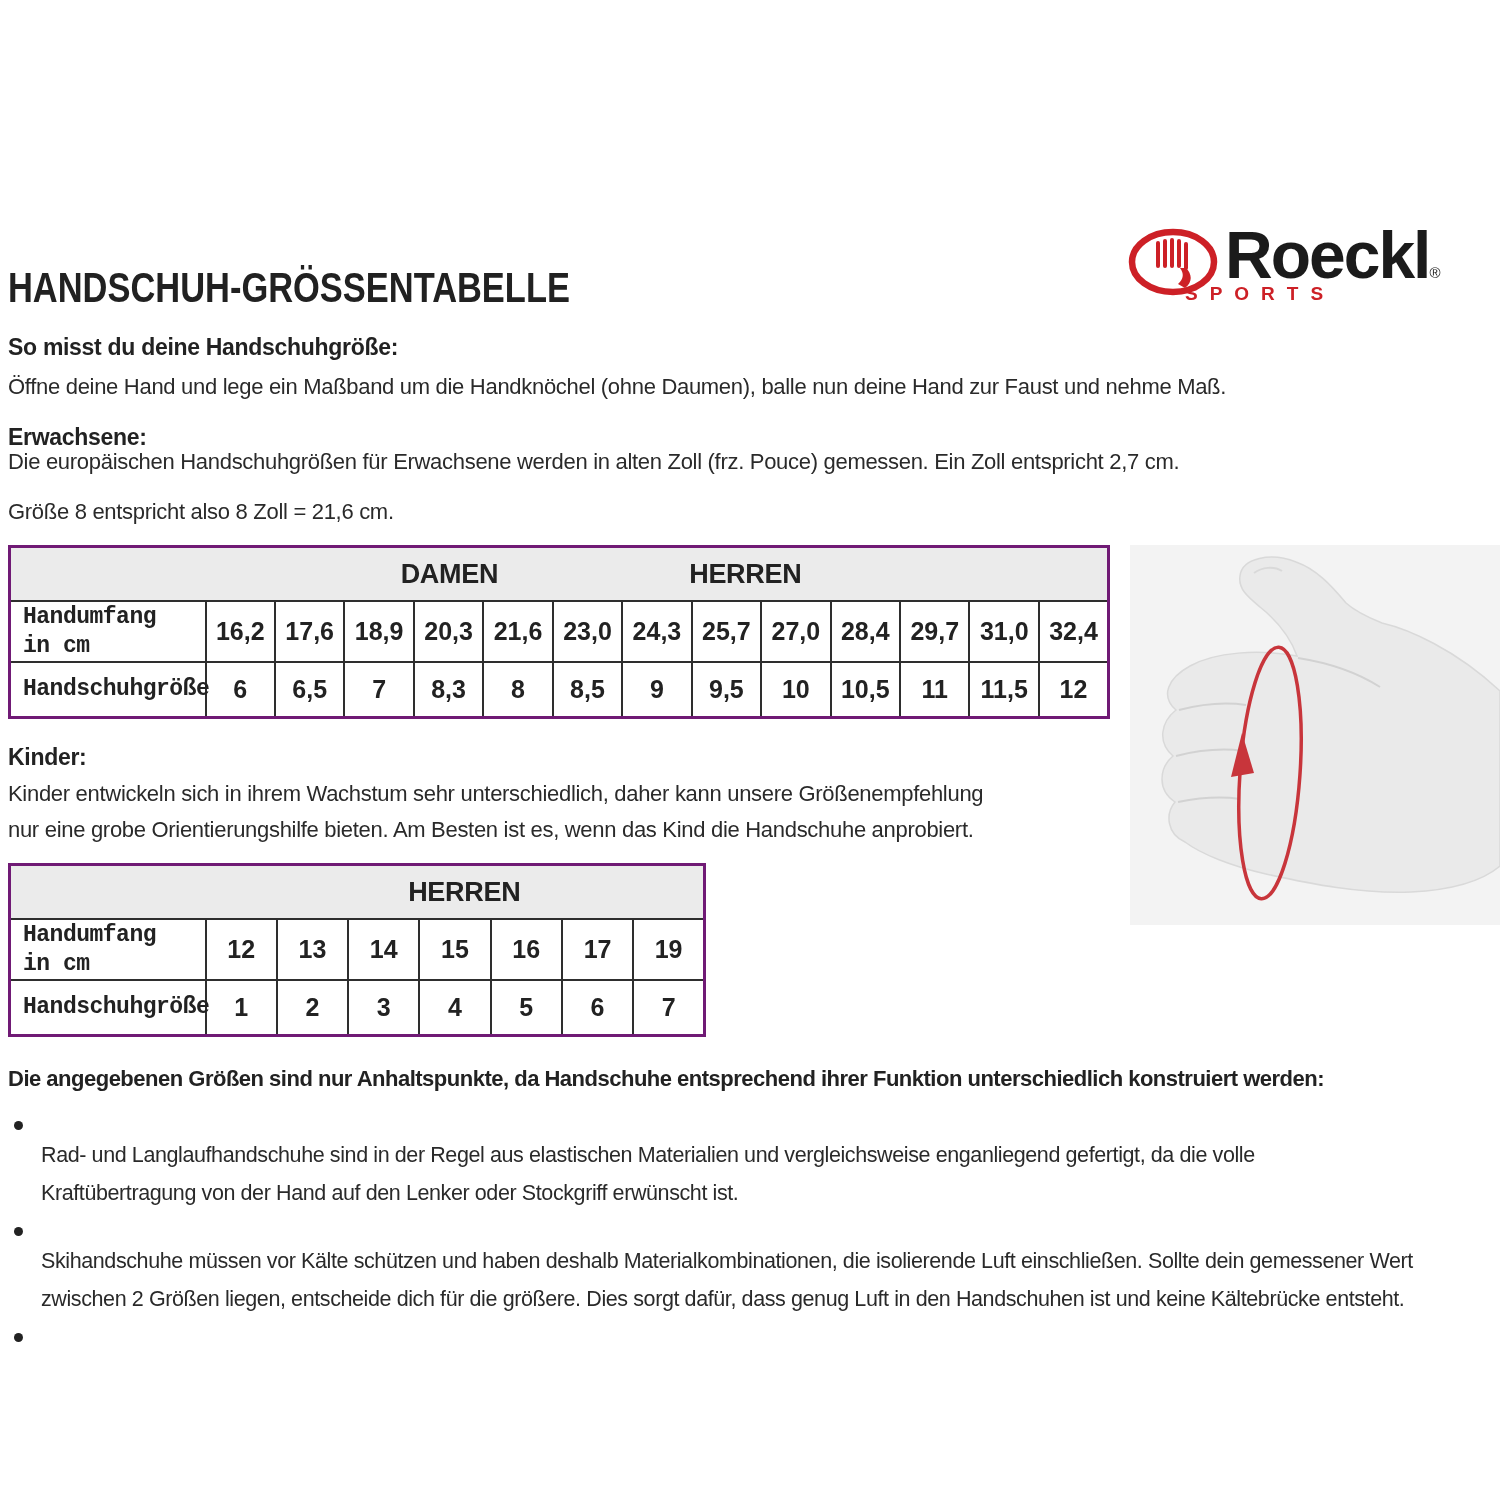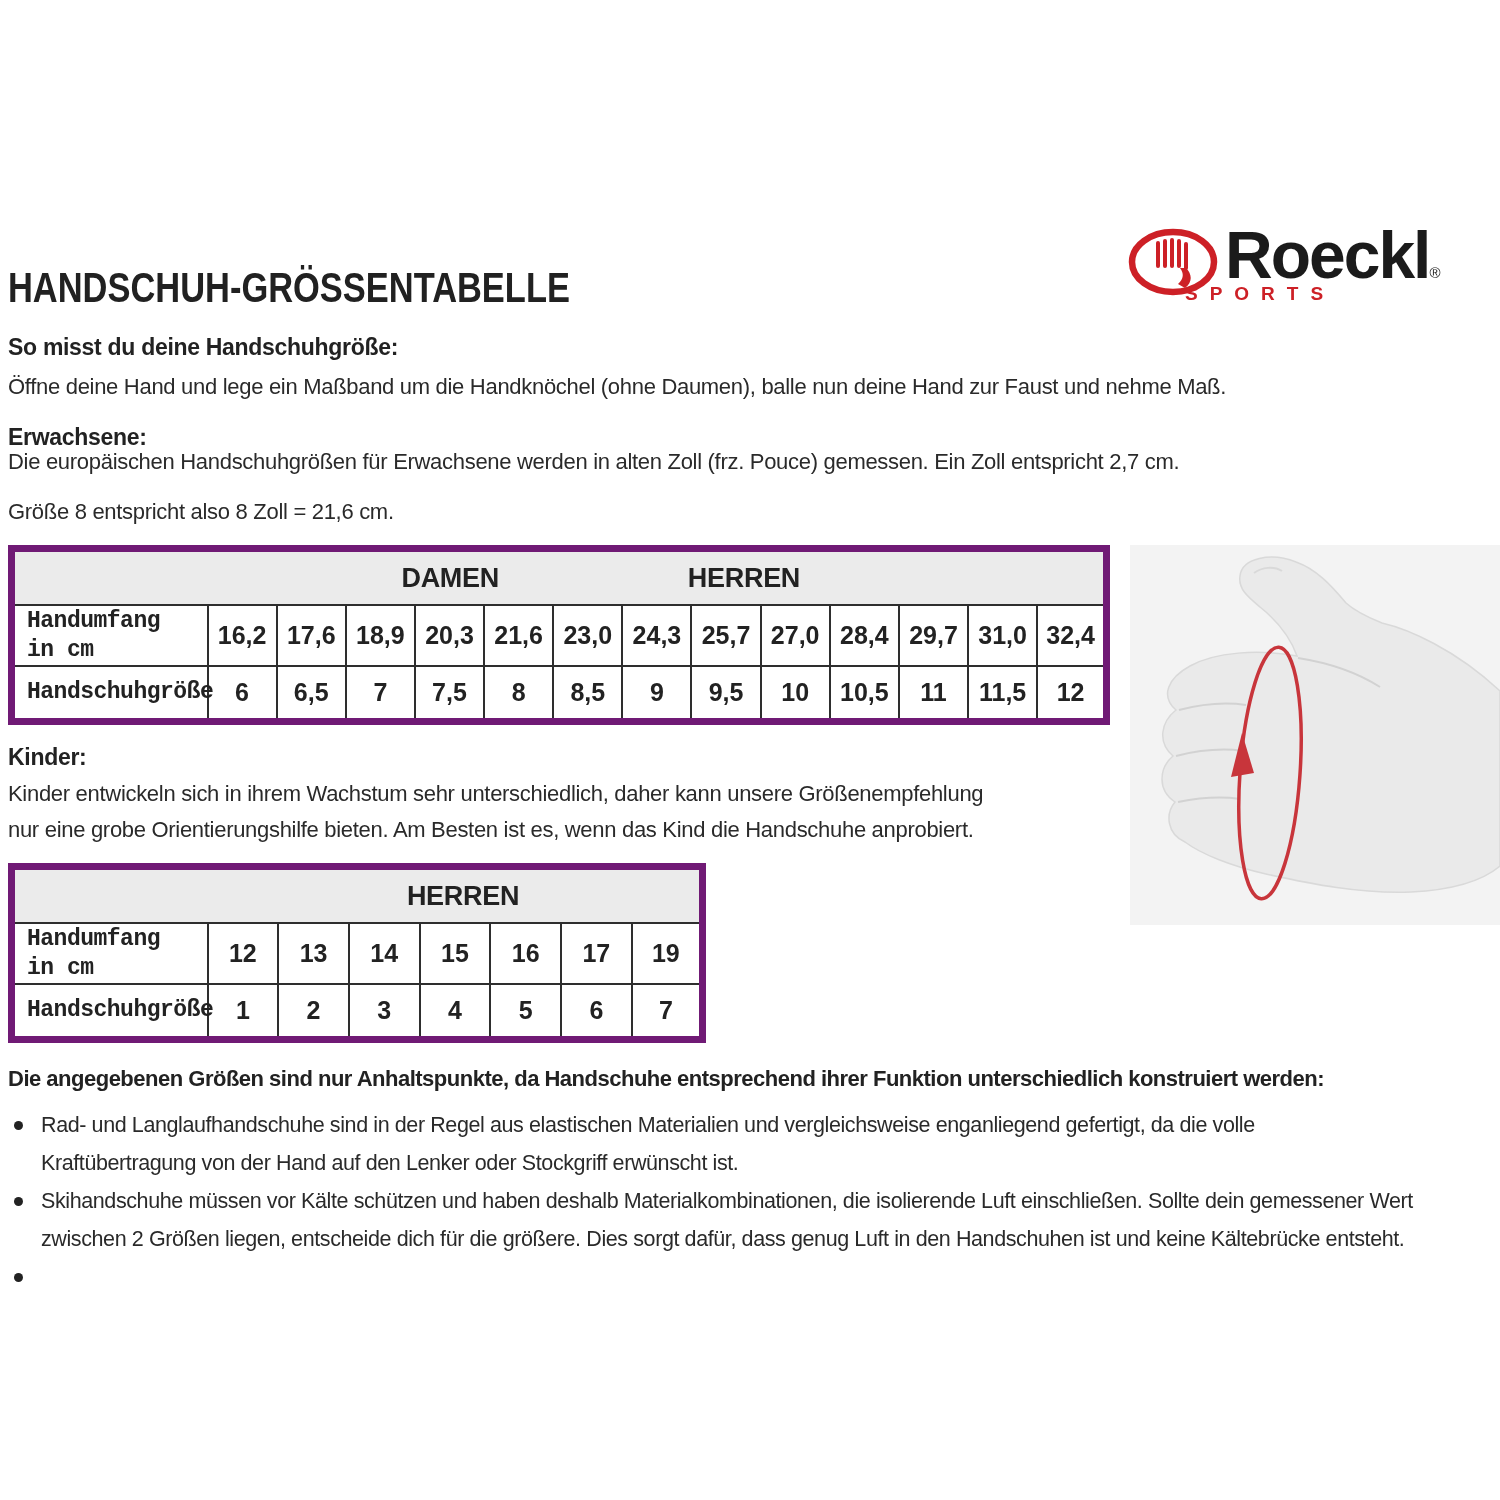--- a/index.html
+++ b/index.html
@@ -44,21 +44,21 @@
   .adults-heading{ left: 8px; top: 424px; }
   .adults-line1  { left: 8px; top: 449px; }
   .adults-line2  { left: 8px; top: 499px; }
   .kids-heading  { left: 8px; top: 744px; }
   .kids-line1    { left: 8px; top: 781px; text-align: center; }
   .kids-line2    { left: 8px; top: 817px; }
 
   
   table.size-table {
     position: absolute; border-collapse: collapse; table-layout: fixed;
-    border: 7px solid #701a75;
+    border: 3px solid #701a75;
   }
   .size-table th, .size-table td { border: 2px solid #2e2e2e; }
   .size-table .group-cell {
     background: #ebebeb; height: 50px; position: relative;
   }
   .grp {
     position: absolute; top: 50%; transform: translate(-50%, -50%);
     font-size: 27px; font-weight: 700; color: #222; white-space: nowrap;
   }
   .grp-damen  { left: 40%; }
@@ -82,21 +82,21 @@
   .notes-heading {
     left: 8px; top: 1066px;
     font-size: 22px; font-weight: 700; white-space: nowrap; letter-spacing: -0.5px;
   }
   .bullets { left: 8px; top: 1106px; width: 1490px; }
   .bullet { display: flex; align-items: flex-start; }
   .dot {
     flex: 0 0 auto; width: 9px; height: 9px; border-radius: 50%;
     background: #222; margin: 15px 18px 0 6px;
   }
-  .bullet-lines { font-size: 21.5px; line-height: 38px; color: #2a2a2a; letter-spacing: -0.4px; }
+  .bullet-lines { font-size: 21.5px; line-height: 38px; color: #2a2a2a; letter-spacing: -0.4px; margin-top: 30px; }
   .bullet-lines div { white-space: nowrap; }
 
   
   .hand-figure { left: 1130px; top: 545px; width: 370px; height: 380px; background: #f3f3f3; }
   .hand-figure svg { display: block; width: 100%; height: 100%; }
 </style>
 </head>
 <body>
 
 <div class="abs logo">
@@ -168,21 +168,21 @@
       <td>28,4</td>
       <td>29,7</td>
       <td>31,0</td>
       <td>32,4</td>
     </tr>
     <tr class="row-size">
       <th class="lbl">Handschuhgröße</th>
       <td>6</td>
       <td>6,5</td>
       <td>7</td>
-      <td>7,5</td>
+      <td>8,3</td>
       <td>8</td>
       <td>8,5</td>
       <td>9</td>
       <td>9,5</td>
       <td>10</td>
       <td>10,5</td>
       <td>11</td>
       <td>11,5</td>
       <td>12</td>
     </tr>

